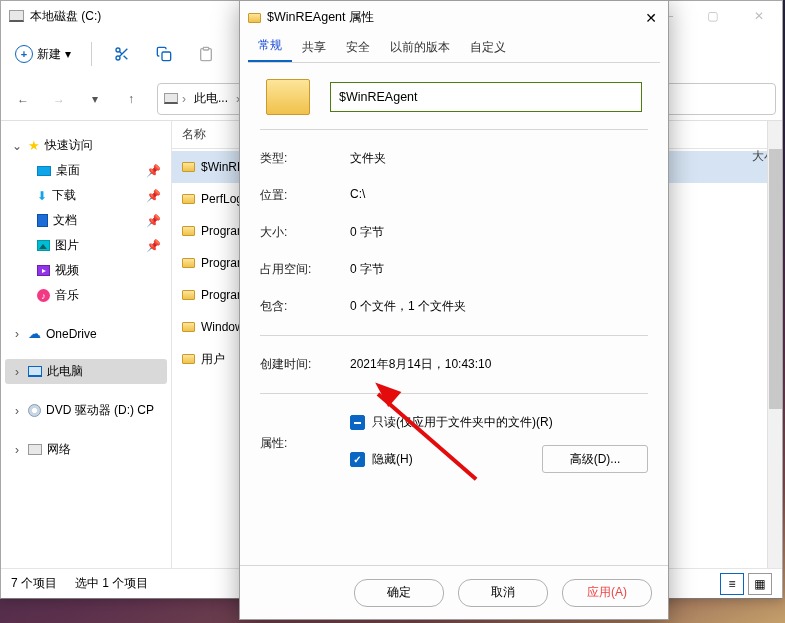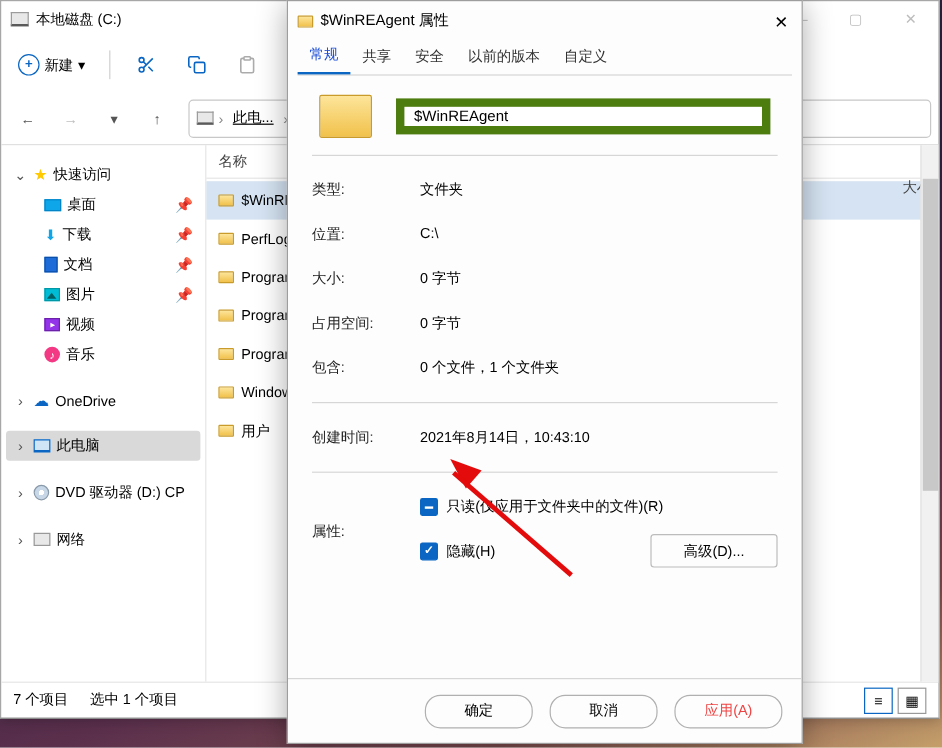--- a/index.html
+++ b/index.html
@@ -19,21 +19,21 @@
   .tb-plus { width: 18px; height:18px; border:1px solid #0a66c2; border-radius:50%; display:flex;align-items:center;justify-content:center;color:#0a66c2;font-weight:bold;font-size:11px;}
   .tb-sep { width: 1px; height: 24px; background:#d0d0d0; margin: 0 6px; }
   .tb-icon { width: 36px; height:36px; display:flex;align-items:center;justify-content:center; color:#0a66c2;}
   .tb-icon.disabled{ color:#ababab;}
 
   .navbar { height: 44px; display:flex; align-items:center; padding: 0 6px; gap:4px; border-bottom: 1px solid #e0e0e0;}
   .nav-btn{ width:32px;height:32px;display:flex;align-items:center;justify-content:center;color:#555;border-radius:4px;}
   .nav-btn.disabled{color:#c0c0c0;}
   .nav-path{ flex:1; height:32px; border:1px solid #c8c8c8; border-radius:4px; display:flex; align-items:center; padding:0 6px; gap:4px; margin-left:6px;}
   .nav-path .icon-hd{ width:14px;height:11px;background:#e8e8e8;border:1px solid #9c9c9c;border-bottom:2px solid #5a5a5a;}
-  .nav-path .crumb{padding:2px 4px;text-decoration:underline;}
+  .nav-path .crumb{padding:2px 4px;}
   .nav-path .sep{color:#888;}
 
   .body{ display:flex; height: calc(100% - 30px - 46px - 44px - 30px);}
   .sidebar{ width:170px; padding:12px 4px; overflow:hidden;}
   .sb-item{ display:flex; align-items:center; gap:5px; padding:4px 6px; border-radius:3px; white-space:nowrap;}
   .sb-item.indent{ padding-left:32px;}
   .sb-item.sel{ background:#d9d9d9;}
   .sb-item .pin{ margin-left:auto; color:#888;}
   .sb-chev{ width:12px;display:inline-flex;justify-content:center;color:#555;}
   .sb-spacer{height:14px;}
@@ -73,21 +73,21 @@
   .dlg-titlebar{ height:33px; display:flex; align-items:center; padding-left:8px;}
   .dlg-titlebar .title{ flex:1; font-size:12.5px;}
   .dlg-close{ width:34px;height:28px;display:flex;align-items:center;justify-content:center;font-size:14px;}
   .tabs{ display:flex; padding:0 8px; height:28px; align-items:flex-end;}
   .tab{ padding:6px 10px; color:#333;}
   .tab.active{ border-bottom:2px solid #0a66c2; color:#1d4ed8;font-weight:400;}
   .tabline{ height:1px;background:#d6d6d6; margin:0 8px;}
   .dlg-body{ padding:16px 20px;}
   .secrow{ display:flex; align-items:center; gap:20px; margin-bottom:14px;}
   .big-ico{ width:44px;height:36px;background:linear-gradient(#fde59a,#f1c14b);border:1px solid #c99b2a;border-radius:2px; margin-left:6px;}
-  .name-input{ flex:1; height:30px; border:7px solid #4d7c0f; padding:0 8px; font-size:12.5px; margin-right:6px;}
+  .name-input{ flex:1; height:30px; border:1px solid #4d7c0f; padding:0 8px; font-size:12.5px; margin-right:6px;}
   .divider{ height:1px; background:#d6d6d6; margin:6px 0 12px;}
   .kv{ display:flex; margin:20px 0; }
   .kv .k{ width:90px; color:#222;}
   .kv .v{ flex:1;}
   .chk{ display:flex; align-items:center; gap:7px;}
   .chk-box{ width:15px;height:15px;border:1px solid #888;border-radius:2px;display:flex;align-items:center;justify-content:center;background:#fff;}
   .chk-box.on{ background:#0a66c2;border-color:#0a66c2;}
   .chk-box.on::after{content:"✓";color:#fff;font-size:10px;font-weight:bold;}
   .chk-box.ind{ background:#0a66c2;border-color:#0a66c2;}
   .chk-box.ind::after{content:"";width:7px;height:2px;background:#fff;}

